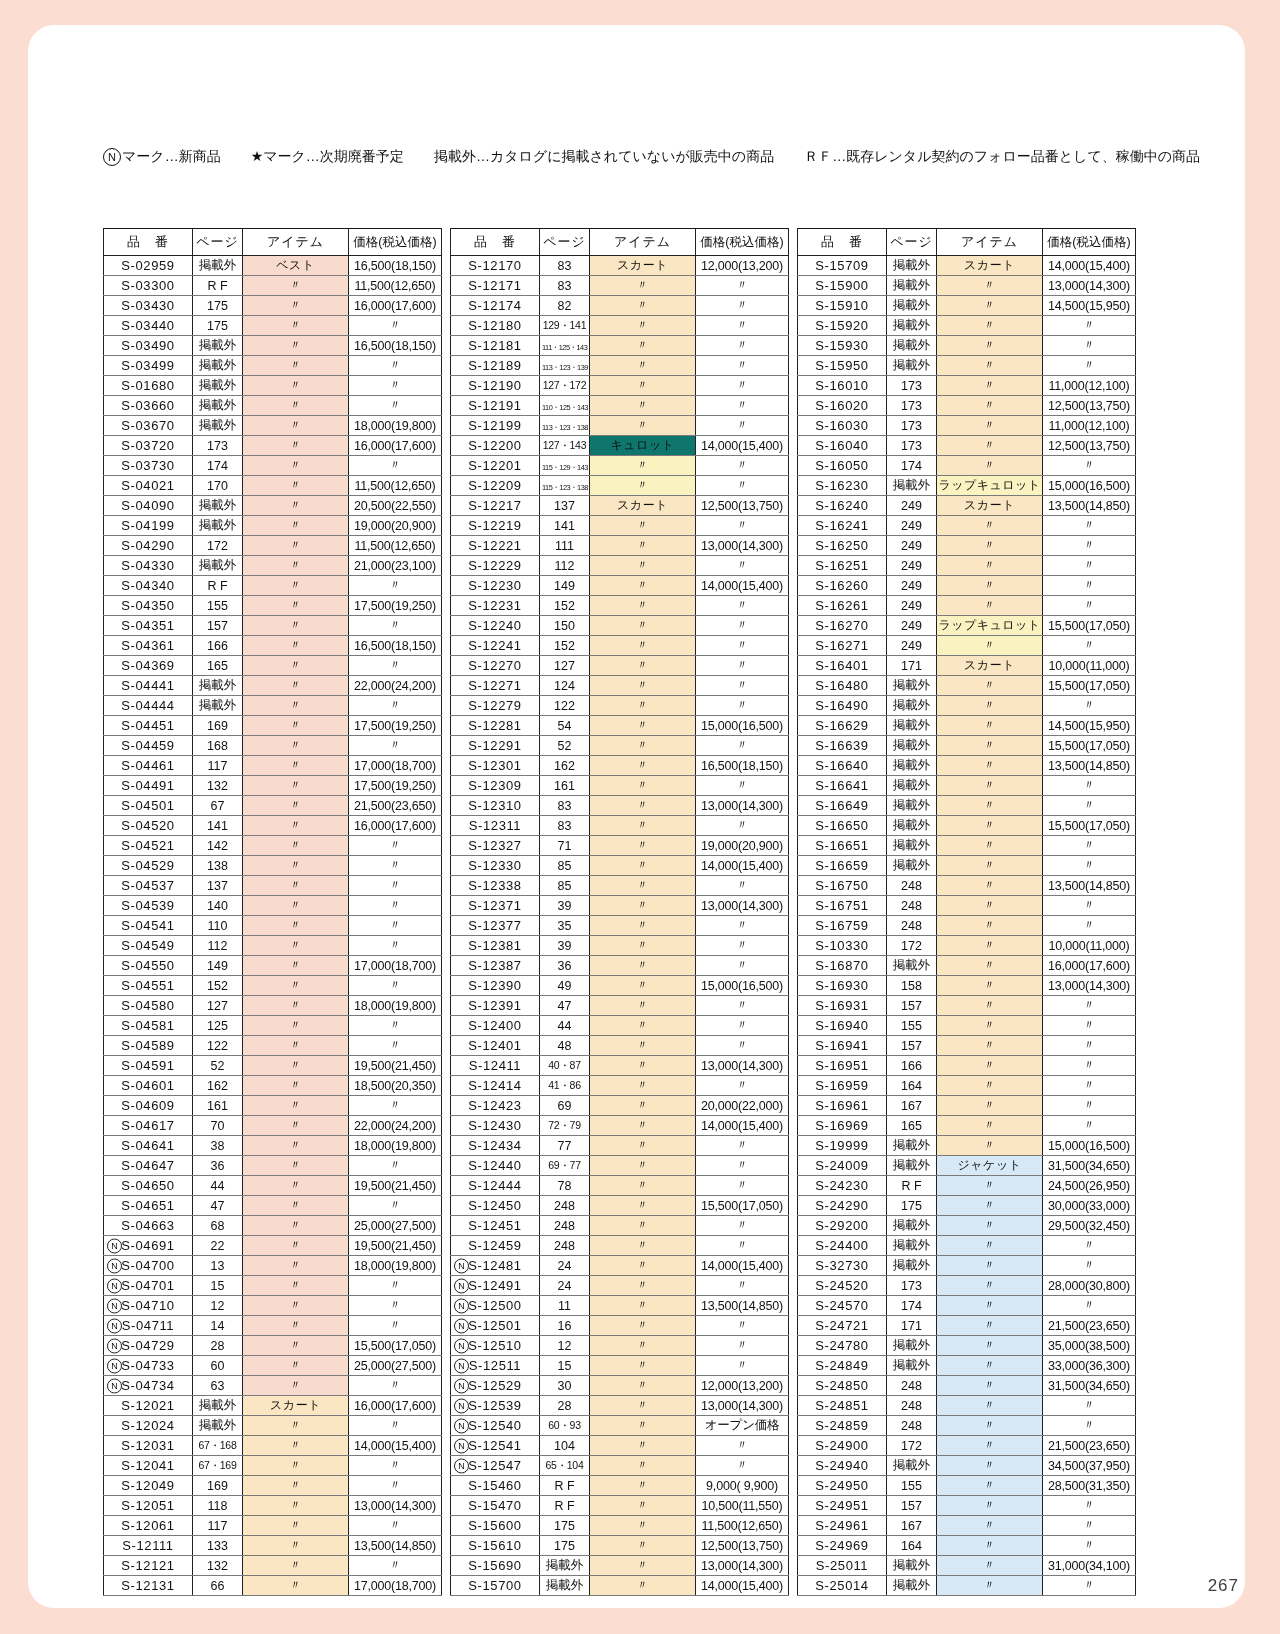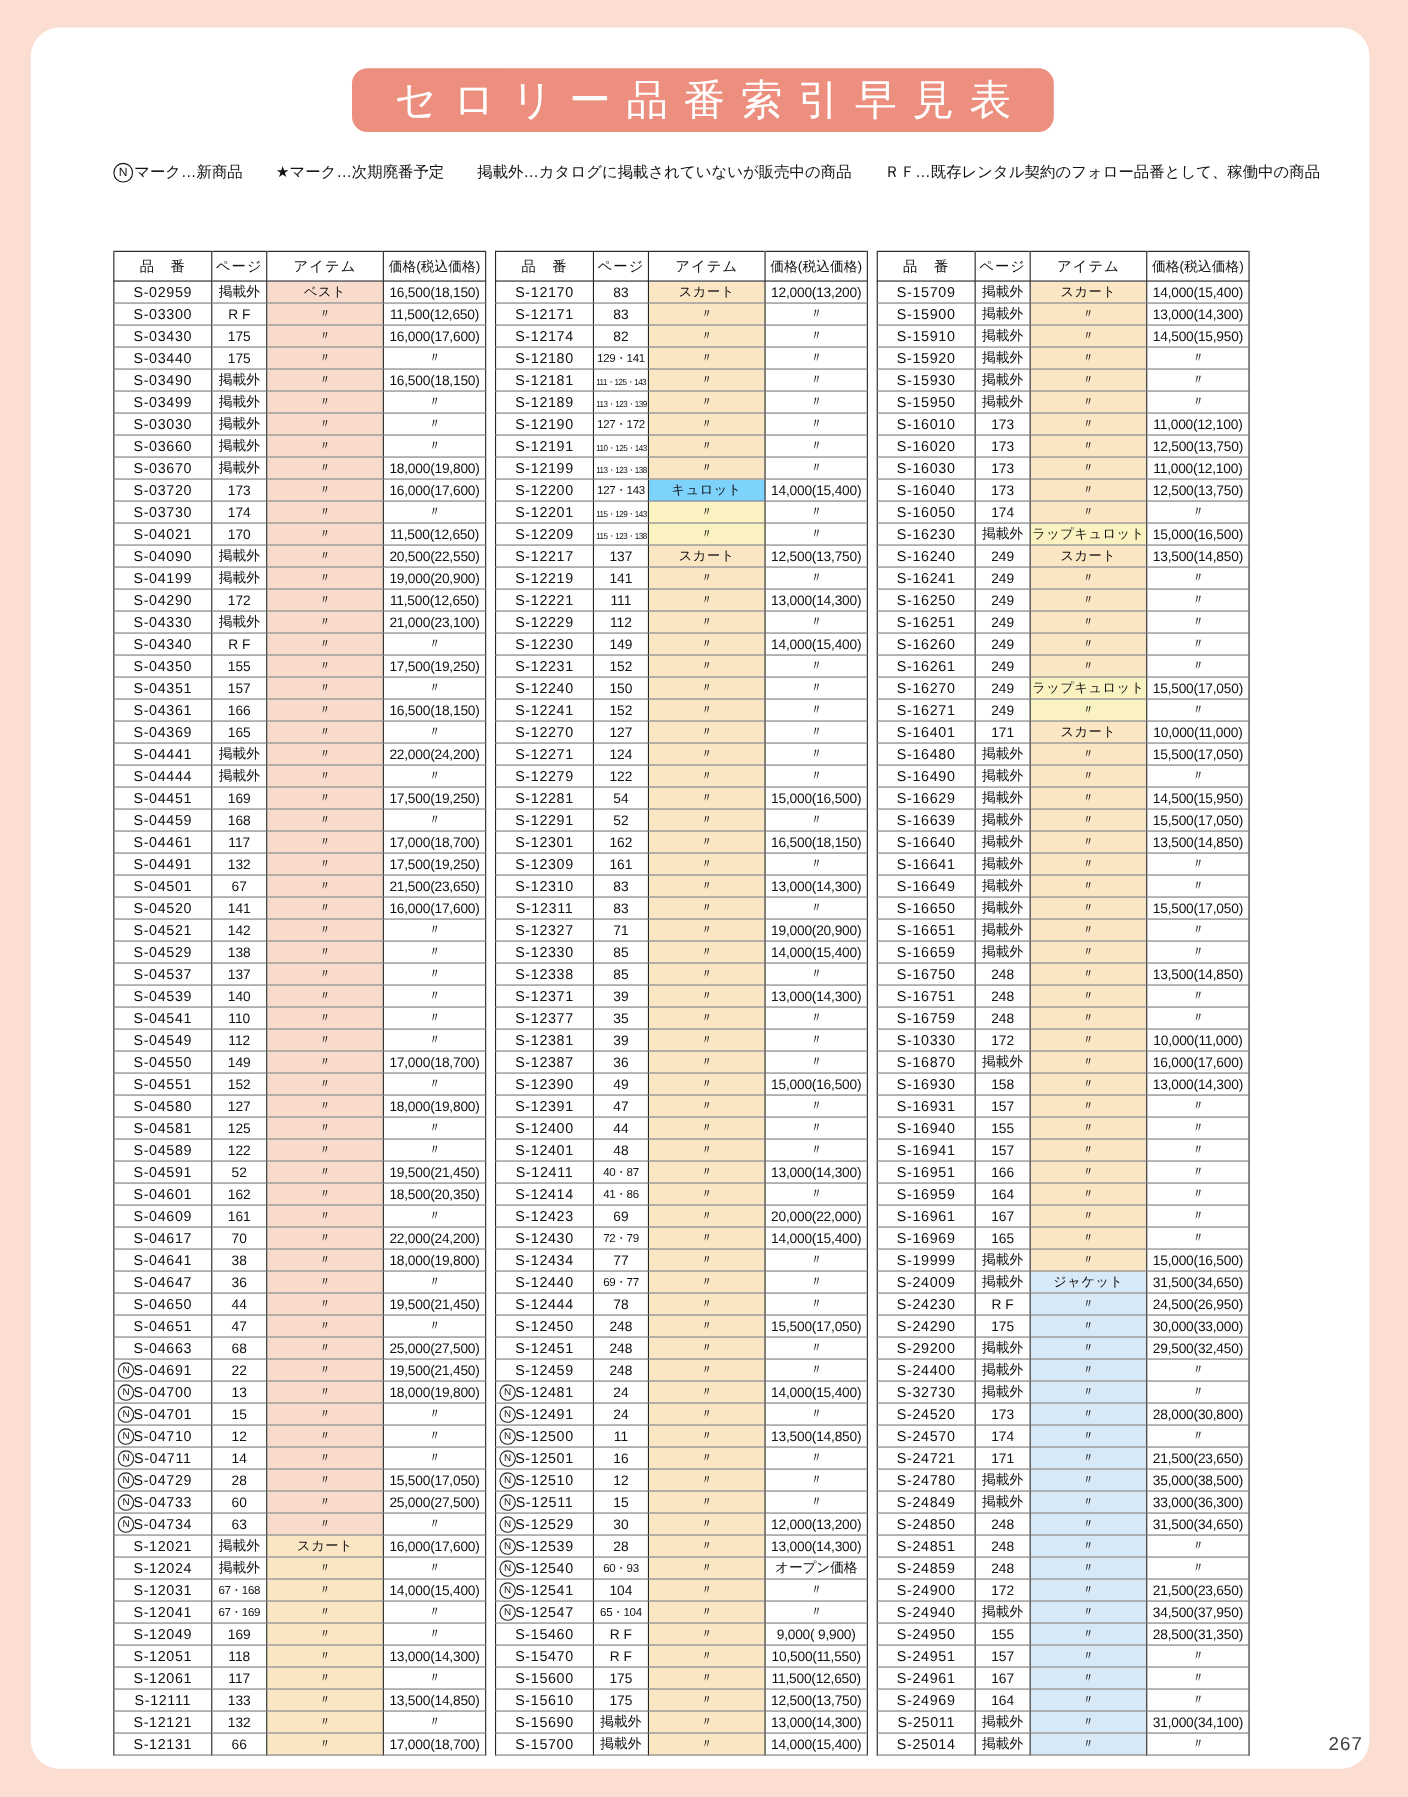--- a/index.html
+++ b/index.html
@@ -60,23 +60,20 @@
   td.item{font-size:12px;letter-spacing:0.5px;}
   td.price{font-size:12.5px;letter-spacing:-0.2px;}
   .dt{font-size:11px;}
   .page-num{position:absolute;right:6px;bottom:12px;font-size:17px;color:#3f3f3f;letter-spacing:1px;}
 </style>
 </head>
 <body>
 
 <div class="card">
 
-  <div class="title-box" style="background: rgb(236, 143, 126);">
-    <span>セロリー品番索引早見表</span>
-  </div>
 
   <div class="legend">
     <span class="seg">
       <span class="ncircle">N</span>
       <span>マーク…新商品</span>
     </span>
     <span class="seg">★マーク…次期廃番予定</span>
     <span class="seg">掲載外…カタログに掲載されていないが販売中の商品</span>
     <span class="seg">ＲＦ…既存レンタル契約のフォロー品番として、稼働中の商品</span>
   </div>
@@ -128,21 +125,21 @@
             <td class="item dt" style="background: rgb(248, 219, 204);">〃</td>
             <td class="price">16,500(18,150)</td>
           </tr>
           <tr>
             <td class="code"><span>S-03499</span></td>
             <td class="page"><span>掲載外</span></td>
             <td class="item dt" style="background: rgb(248, 219, 204);">〃</td>
             <td class="price dt">〃</td>
           </tr>
           <tr>
-            <td class="code"><span>S-03030</span></td>
+            <td class="code"><span>S-01680</span></td>
             <td class="page"><span>掲載外</span></td>
             <td class="item dt" style="background: rgb(248, 219, 204);">〃</td>
             <td class="price dt">〃</td>
           </tr>
           <tr>
             <td class="code"><span>S-03660</span></td>
             <td class="page"><span>掲載外</span></td>
             <td class="item dt" style="background: rgb(248, 219, 204);">〃</td>
             <td class="price dt">〃</td>
           </tr>
@@ -568,21 +565,21 @@
           </tr>
           <tr>
             <td class="code"><span>S-12199</span></td>
             <td class="page"><span class="pg-xs">113・123・138</span></td>
             <td class="item dt" style="background: rgb(251, 230, 196);">〃</td>
             <td class="price dt">〃</td>
           </tr>
           <tr>
             <td class="code"><span>S-12200</span></td>
             <td class="page"><span class="pg-sm">127・143</span></td>
-            <td class="item" style="background: #7dd3fc; text-align: center;">キュロット</td>
+            <td class="item" style="background: #0f766e; text-align: center;">キュロット</td>
             <td class="price">14,000(15,400)</td>
           </tr>
           <tr>
             <td class="code"><span>S-12201</span></td>
             <td class="page"><span class="pg-xs">115・129・143</span></td>
             <td class="item dt" style="background: rgb(250, 242, 192);">〃</td>
             <td class="price dt">〃</td>
           </tr>
           <tr>
             <td class="code"><span>S-12209</span></td>

